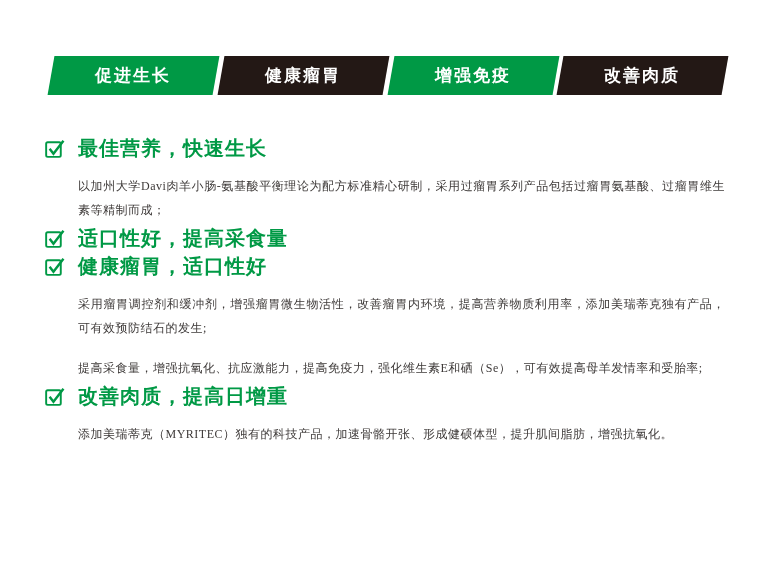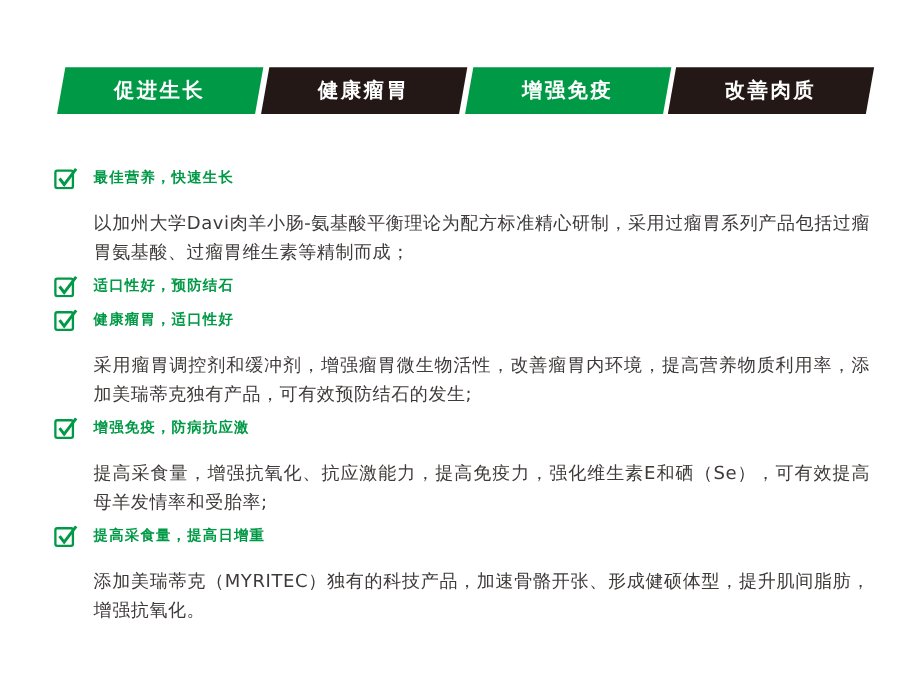--- a/index.html
+++ b/index.html
@@ -33,27 +33,28 @@
     color:#ffffff;font-weight:bold;font-size:17px;letter-spacing:2px;
     white-space:nowrap;
   }
 
   
   .content{position:absolute;left:45px;top:138px;right:35px;}
   .section{margin:0 0 6px 0;}
   .section-head{display:flex;align-items:center;gap:13px;margin:0 0 8px 0;}
   .check{width:20px;height:20px;flex:0 0 auto;display:block;}
   .section-title{
-    margin:0;font-size:12px;line-height:20px;font-weight:bold;
+    margin:0;font-size:20px;line-height:20px;font-weight:bold;
     color:var(--green);letter-spacing:1px;
   }
   .section-body{
-    margin:16px 0 0 33px;font-size:15px;line-height:24px;
+    margin:16px 0 0 33px;font-size:12px;line-height:24px;
     color:var(--body-text);letter-spacing:0.5px;
     text-align:justify;
+    font-family:Liberation Serif, serif;
   }
 </style>
 </head>
 <body>
 
 <div class="page">
 
   <div class="banner">
     <div class="tab tab-green">
       <span class="tab-label">促进生长</span>
@@ -81,51 +82,44 @@
       </div>
       <p class="section-body">以加州大学Davi肉羊小肠-氨基酸平衡理论为配方标准精心研制，采用过瘤胃系列产品包括过瘤胃氨基酸、过瘤胃维生素等精制而成；</p>
     </div>
 
     <div class="section">
       <div class="section-head">
         <svg class="check" viewBox="0 0 26 26">
           <rect x="1.5" y="5.5" width="19" height="19" rx="2" fill="#ffffff" stroke="#009945" stroke-width="2.5"></rect>
           <path d="M6 14 L11 20.5 L24 3.5" fill="none" stroke="#009945" stroke-width="3.2"></path>
         </svg>
-        <h2 class="section-title">适口性好，预防结石</h2>
+        <h2 class="section-title">适口性好，提高采食量</h2>
       </div>
     </div>
 
     <div class="section">
       <div class="section-head">
         <svg class="check" viewBox="0 0 26 26">
           <rect x="1.5" y="5.5" width="19" height="19" rx="2" fill="#ffffff" stroke="#009945" stroke-width="2.5"></rect>
           <path d="M6 14 L11 20.5 L24 3.5" fill="none" stroke="#009945" stroke-width="3.2"></path>
         </svg>
         <h2 class="section-title">健康瘤胃，适口性好</h2>
       </div>
       <p class="section-body">采用瘤胃调控剂和缓冲剂，增强瘤胃微生物活性，改善瘤胃内环境，提高营养物质利用率，添加美瑞蒂克独有产品，可有效预防结石的发生;</p>
     </div>
 
     <div class="section">
-      <div class="section-head">
-        <svg class="check" viewBox="0 0 26 26">
-          <rect x="1.5" y="5.5" width="19" height="19" rx="2" fill="#ffffff" stroke="#009945" stroke-width="2.5"></rect>
-          <path d="M6 14 L11 20.5 L24 3.5" fill="none" stroke="#009945" stroke-width="3.2"></path>
-        </svg>
-        <h2 class="section-title">增强免疫，防病抗应激</h2>
-      </div>
       <p class="section-body">提高采食量，增强抗氧化、抗应激能力，提高免疫力，强化维生素E和硒（Se），可有效提高母羊发情率和受胎率;</p>
     </div>
 
     <div class="section">
       <div class="section-head">
         <svg class="check" viewBox="0 0 26 26">
           <rect x="1.5" y="5.5" width="19" height="19" rx="2" fill="#ffffff" stroke="#009945" stroke-width="2.5"></rect>
           <path d="M6 14 L11 20.5 L24 3.5" fill="none" stroke="#009945" stroke-width="3.2"></path>
         </svg>
-        <h2 class="section-title">提高采食量，提高日增重</h2>
+        <h2 class="section-title">改善肉质，提高日增重</h2>
       </div>
       <p class="section-body">添加美瑞蒂克（MYRITEC）独有的科技产品，加速骨骼开张、形成健硕体型，提升肌间脂肪，增强抗氧化。</p>
     </div>
 
   </div>
 </div>
 
 </body></html>

